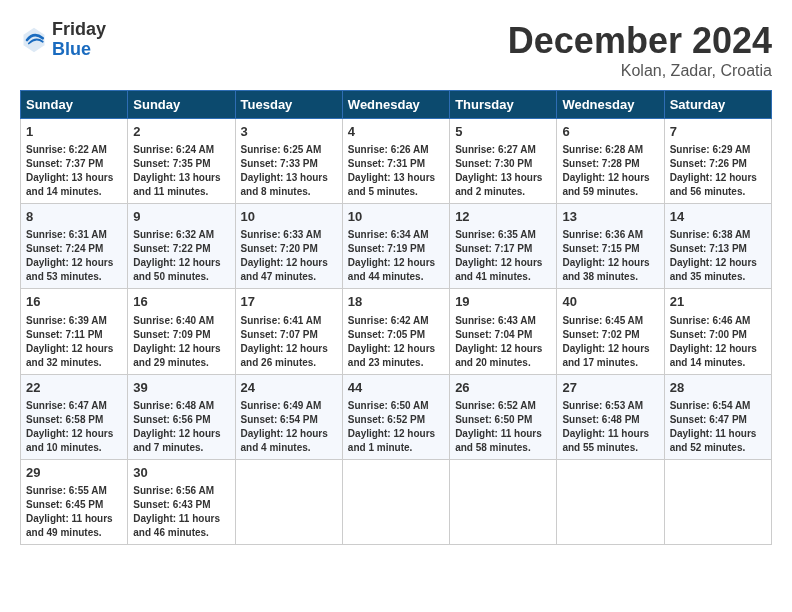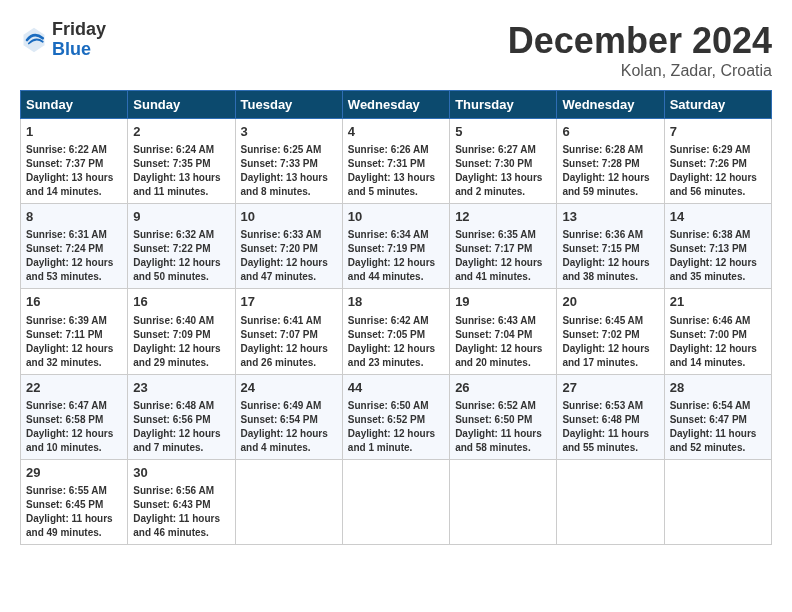--- a/index.html
+++ b/index.html
@@ -271,21 +271,21 @@
       </td>
         <td>
         <span class="day-number">19</span>
         <div class="cell-content">
           Sunrise: 6:43 AM<br>
           Sunset: 7:04 PM<br>
           Daylight: 12 hours and 20 minutes.
         </div>
       </td>
         <td>
-        <span class="day-number">20</span>
+        <span class="day-number">40</span>
         <div class="cell-content">
           Sunrise: 6:45 AM<br>
           Sunset: 7:02 PM<br>
           Daylight: 12 hours and 17 minutes.
         </div>
       </td>
         <td>
         <span class="day-number">21</span>
         <div class="cell-content">
           Sunrise: 6:46 AM<br>
@@ -297,21 +297,21 @@
       <tr>
         <td>
         <span class="day-number">22</span>
         <div class="cell-content">
           Sunrise: 6:47 AM<br>
           Sunset: 6:58 PM<br>
           Daylight: 12 hours and 10 minutes.
         </div>
       </td>
         <td>
-        <span class="day-number">23</span>
+        <span class="day-number">39</span>
         <div class="cell-content">
           Sunrise: 6:48 AM<br>
           Sunset: 6:56 PM<br>
           Daylight: 12 hours and 7 minutes.
         </div>
       </td>
         <td>
         <span class="day-number">24</span>
         <div class="cell-content">
           Sunrise: 6:49 AM<br>

